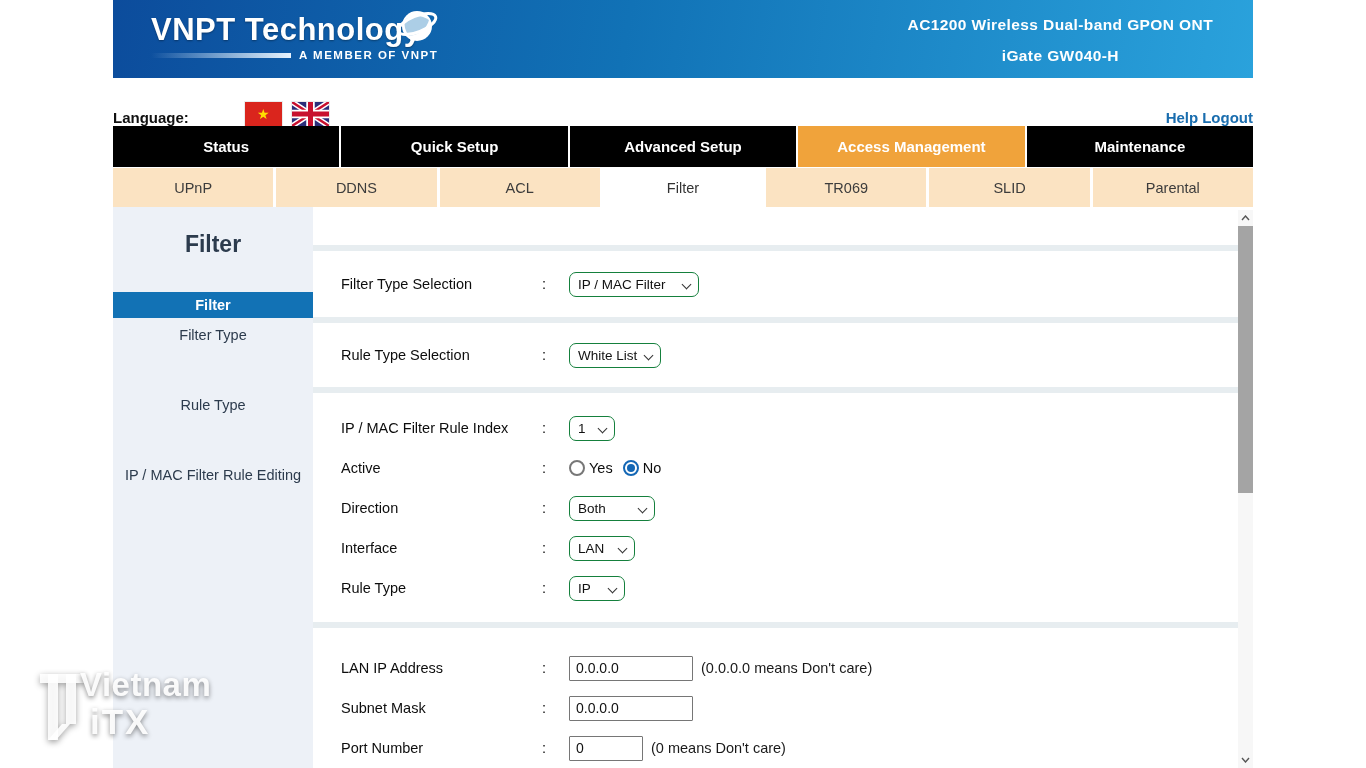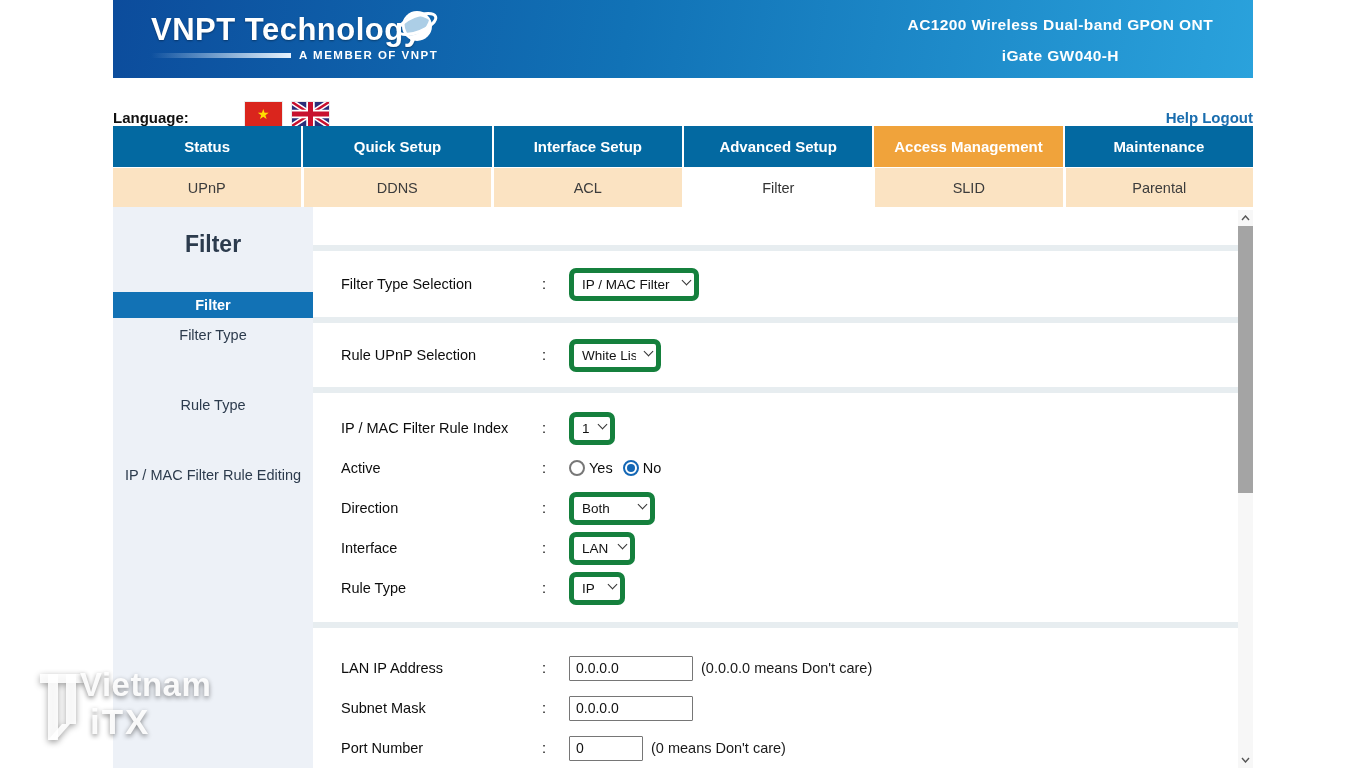--- a/index.html
+++ b/index.html
@@ -23,21 +23,21 @@
   .langbar { height:48px; display:flex; align-items:flex-end; flex:0 0 auto; }
   .lang-label { font-size:15px; font-weight:bold; color:#111; }
   .flags { display:flex; align-items:center; margin-left:56px; gap:10px; }
   .flag { width:37px; height:24px; cursor:pointer; display:block; box-shadow:0 0 0 1px rgba(0,0,0,.08); }
   .flag-vn { background:#da251d; display:flex; align-items:center; justify-content:center; color:#ffde00; font-size:14px; }
   .lang-links { margin-left:auto; display:flex; gap:4px; }
   .lang-links a { color:#1a6dae; font-weight:bold; font-size:15px; text-decoration:none; cursor:pointer; }
 
   
   .tabs-main { height:41px; display:flex; gap:2px; flex:0 0 auto; background:#fff; }
-  .tab { flex:1; background:#0369a1; color:#fff; font-size:15px; font-weight:bold; display:flex; align-items:center; justify-content:center; cursor:pointer; }
+  .tab { flex:1; background:#000000; color:#fff; font-size:15px; font-weight:bold; display:flex; align-items:center; justify-content:center; cursor:pointer; }
   .tab.active { background:#f0a33b; }
 
   
   .tabs-sub { height:39px; display:flex; gap:3px; margin-top:1px; flex:0 0 auto; background:#fff; }
   .stab { flex:1; background:#fbe3c2; color:#3c3c3c; font-size:14.5px; display:flex; align-items:center; justify-content:center; cursor:pointer; }
   .stab.active { background:#ffffff; color:#333; }
 
   
   .body-row { flex:1 1 auto; display:flex; min-height:0; }
   .sidebar { width:200px; background:#edf1f7; flex:0 0 auto; }
@@ -59,21 +59,21 @@
   .sec3 { height:229px; padding-top:15px; }
   .sec4 { padding-top:20px; }
   .frow { height:40px; display:flex; align-items:center; padding-left:28px; font-size:14.5px; color:#0d0d0d; }
   .sec1 .frow, .sec2 .frow { height:auto; }
   .flabel { width:201px; flex:0 0 auto; }
   .fcolon { width:27px; flex:0 0 auto; }
   .hint { margin-left:8px; color:#1a1a1a; }
 
   
   .select-wrap { position:relative; display:inline-block; }
-  select { appearance:none; -webkit-appearance:none; border:5px solid #15803d; border-radius:7px; background:#fff; font-family:inherit; font-size:13.5px; color:#111; padding:4px 20px 4px 8px; cursor:pointer; }
+  select { appearance:none; -webkit-appearance:none; border:1px solid #15803d; border-radius:7px; background:#fff; font-family:inherit; font-size:13.5px; color:#111; padding:4px 20px 4px 8px; cursor:pointer; }
   .select-wrap::after { content:""; position:absolute; right:9px; top:9px; width:6px; height:6px; border-right:1.6px solid #333; border-bottom:1.6px solid #333; transform:rotate(45deg); pointer-events:none; }
   .w-filter select { width:130px; } .w-rule select { width:92px; } .w-idx select { width:46px; }
   .w-dir select { width:86px; } .w-if select { width:66px; } .w-rt select { width:56px; }
 
   input[type="text"] { border:1px solid #767676; border-radius:1px; height:25px; padding:2px 6px; font-family:inherit; font-size:14px; color:#111; width:124px; }
   input[type="text"].short { width:74px; }
 
   .radio-group { display:flex; align-items:center; gap:10px; }
   .radio-opt { display:inline-flex; align-items:flex-start; gap:4px; cursor:pointer; }
   input[type="radio"] { appearance:none; -webkit-appearance:none; width:16px; height:16px; border:2px solid #777; border-radius:50%; background:#fff; cursor:pointer; position:relative; margin:0; }
@@ -137,31 +137,31 @@
       </span>
       <span class="lang-links">
         <a>Help</a>
         <a>Logout</a>
       </span>
     </div>
 
     <div class="tabs-main">
       <div class="tab">Status</div>
       <div class="tab">Quick Setup</div>
-      <div class="tab">Interface Setup</div>
       <div class="tab">Advanced Setup</div>
       <div class="tab active">Access Management</div>
       <div class="tab">Maintenance</div>
     </div>
 
     <div class="tabs-sub">
       <div class="stab">UPnP</div>
       <div class="stab">DDNS</div>
       <div class="stab">ACL</div>
       <div class="stab active">Filter</div>
+      <div class="stab">TR069</div>
       <div class="stab">SLID</div>
       <div class="stab">Parental</div>
     </div>
 
     <div class="body-row">
 
       <div class="sidebar">
         <div class="side-title">Filter</div>
         <div class="side-nav">
           <div class="side-item active">Filter</div>
@@ -182,21 +182,21 @@
             <span class="select-wrap w-filter">
               <select><option>IP / MAC Filter</option></select>
             </span>
           </div>
         </div>
 
         <div class="hgap"></div>
 
         <div class="sec sec2">
           <div class="frow">
-            <span class="flabel">Rule UPnP Selection</span>
+            <span class="flabel">Rule Type Selection</span>
             <span class="fcolon">:</span>
             <span class="select-wrap w-rule">
               <select><option>White List</option></select>
             </span>
           </div>
         </div>
 
         <div class="hgap"></div>
 
         <div class="sec sec3">

